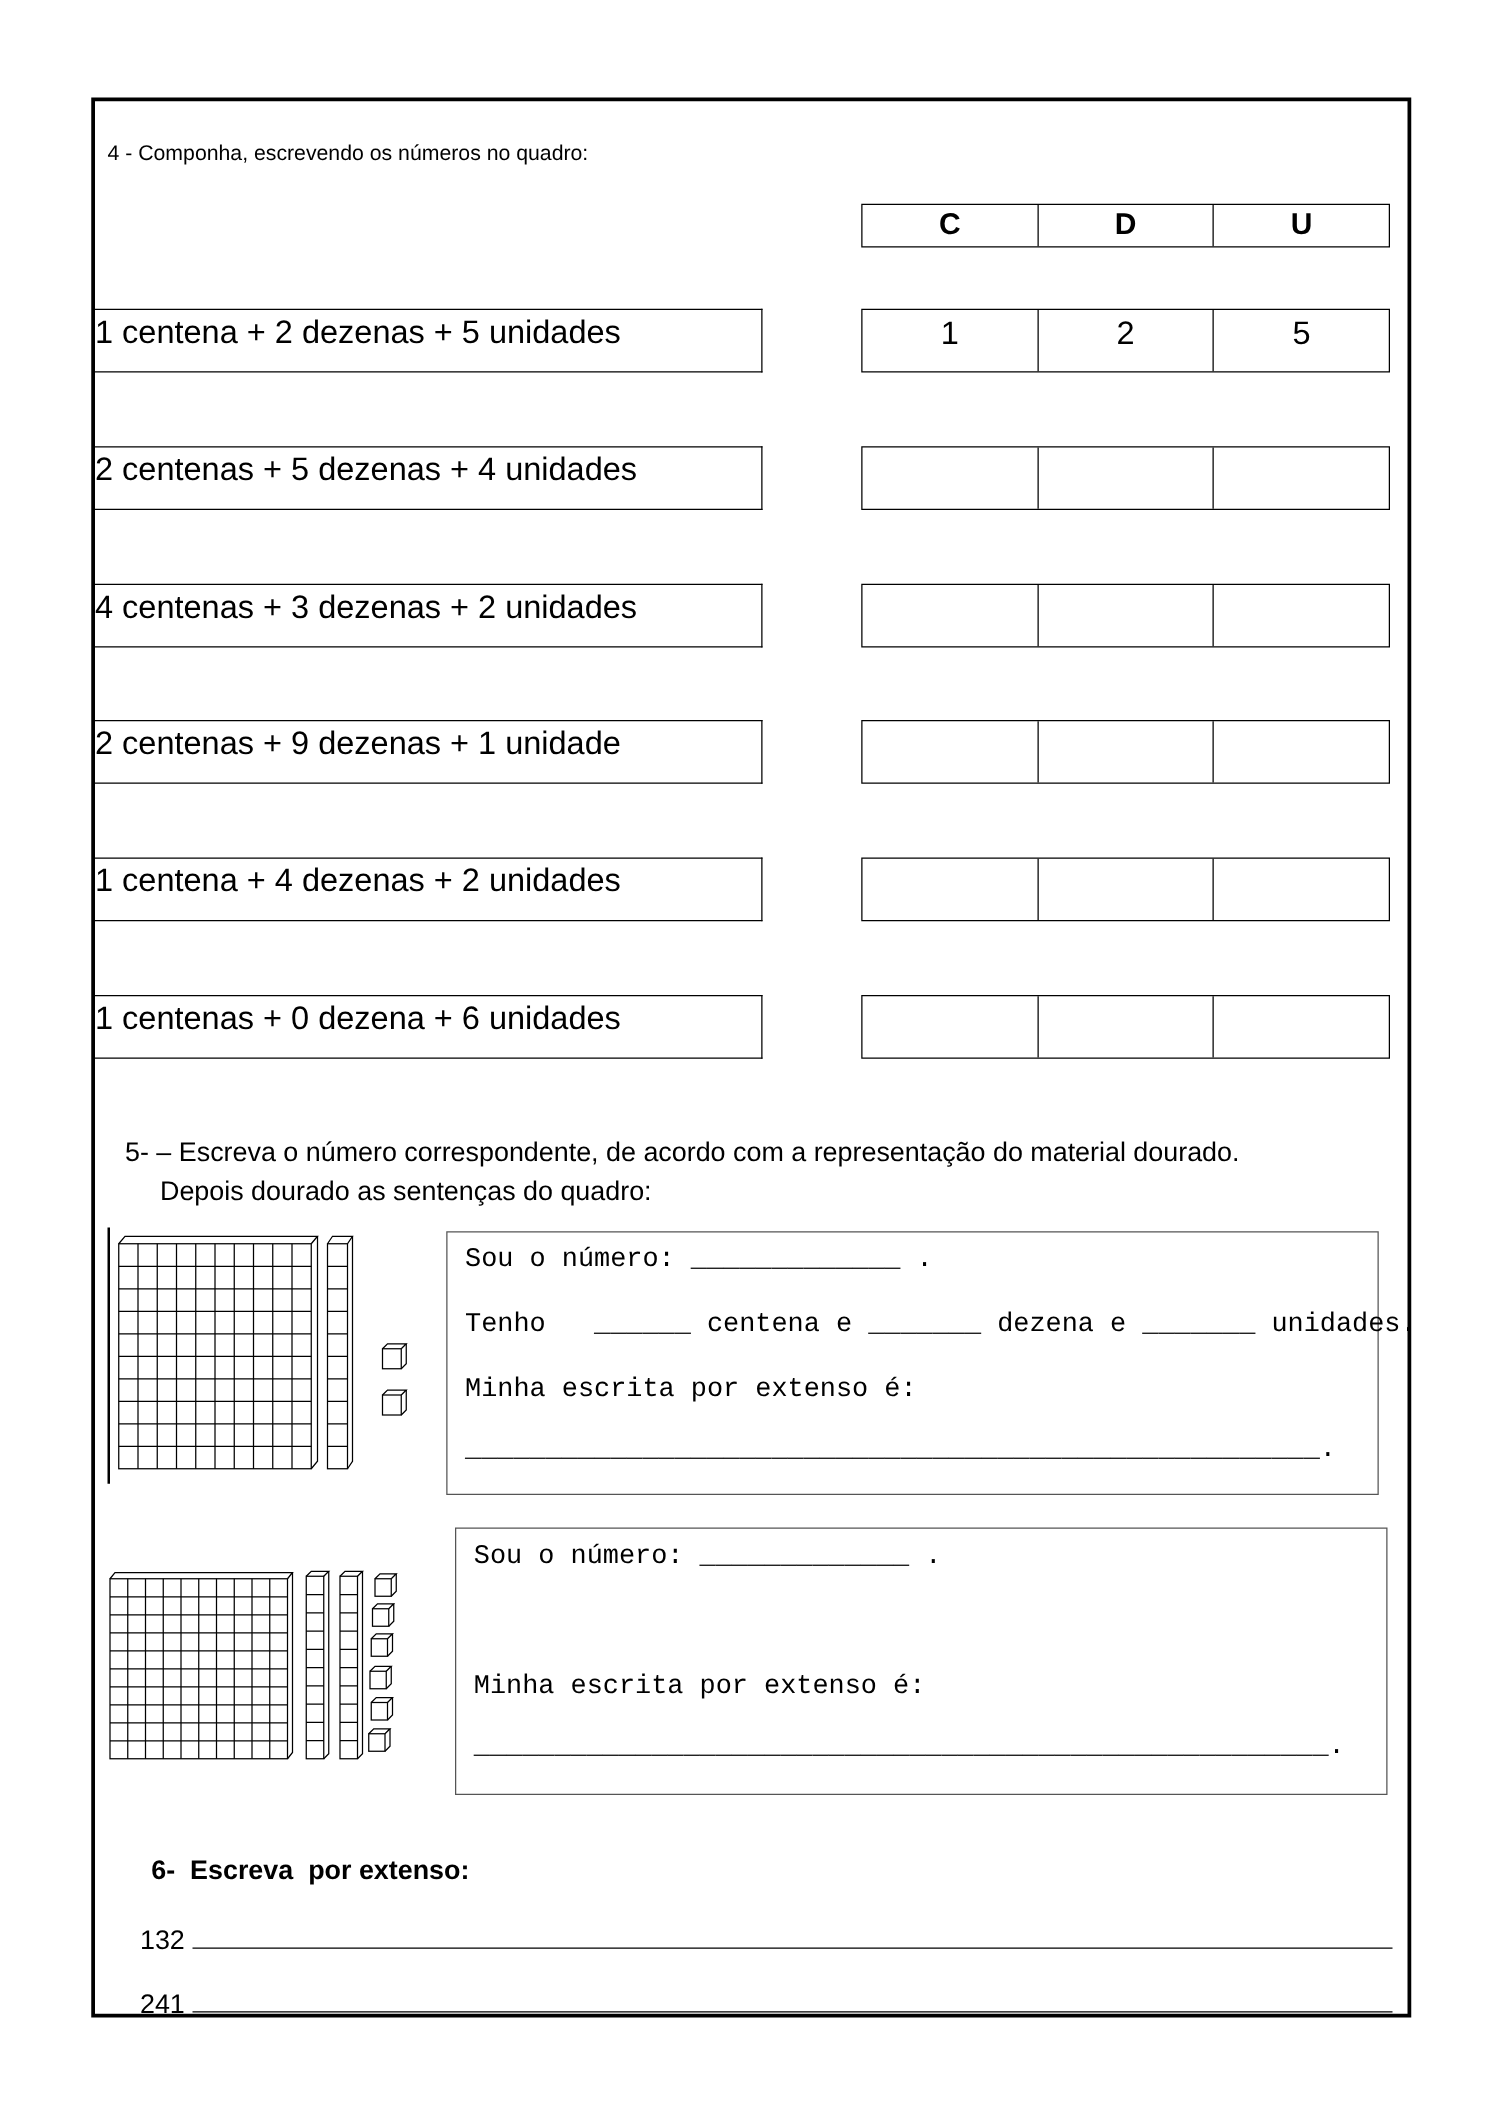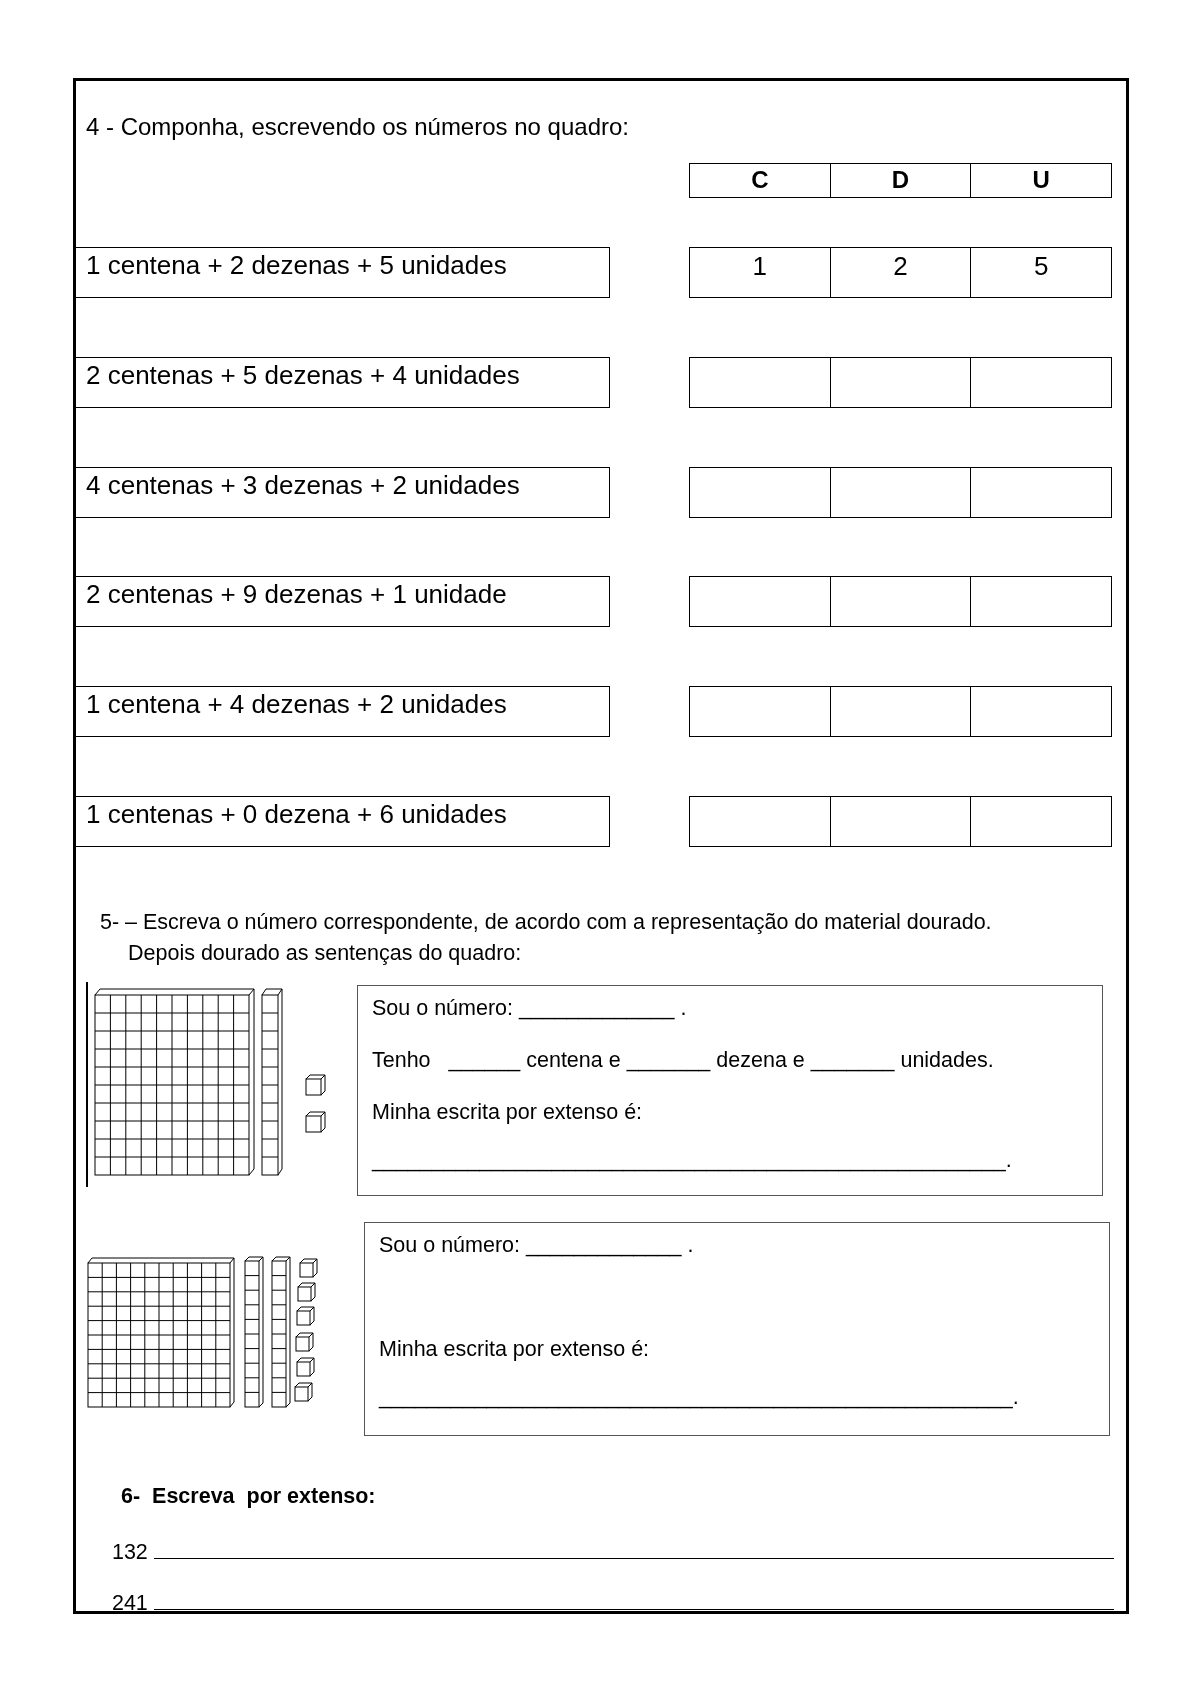--- a/index.html
+++ b/index.html
@@ -1,35 +1,35 @@
 <!DOCTYPE html>
 <html><head>
 <meta charset="utf-8">
 <style>
   html, body { margin:0; padding:0; background:#ffffff; }
   body { width:1190px; height:1682px; position:relative; overflow:hidden;
          font-family:"Liberation Sans", sans-serif; color:#000; }
   .page-frame { position:absolute; left:73px; top:78px; width:1056px; height:1536px;
                 border:3px solid #000; box-sizing:border-box; }
   .abs { position:absolute; }
-  .q4-title { left:86px; top:113px; font-size:24px; }
+  .q4-title { left:86px; top:113px; font-size:17px; }
   .cdu { position:absolute; left:689px; width:423px; display:flex; border:1px solid #000; box-sizing:border-box; }
   .cdu .cell { flex:1; border-right:1px solid #000; text-align:center; box-sizing:border-box; }
   .cdu .cell:last-child { border-right:none; }
   .cdu-head { top:163px; height:35px; }
   .cdu-head .cell { font-weight:bold; font-size:24px; line-height:32px; }
   .cdu-row { height:51px; }
   .cdu-row .cell { font-size:26px; line-height:36px; padding-top:0; }
   .expr { position:absolute; left:76px; width:534px; height:51px; border:1px solid #000; border-left:none;
-          box-sizing:border-box; font-size:26px; line-height:34px; padding-left:10px; }
+          box-sizing:border-box; font-size:26px; line-height:34px; }
   .q5-title { left:100px; top:907px; font-size:21.5px; line-height:31px; width:1020px; }
   .q5-title .l2 { padding-left:28px; }
   .figure { position:absolute; }
   .sbox { position:absolute; border:1px solid #555; box-sizing:border-box; font-size:21.5px; }
-  .sbox .line { position:absolute; left:14px; white-space:pre; }
+  .sbox .line { position:absolute; left:14px; white-space:pre;font-family:Liberation Mono, monospace; }
   .q6-title { left:121px; top:1484px; font-size:21.5px; white-space:pre;font-weight:bold; }
   .q6-row { position:absolute; left:100px; font-size:21.5px; white-space:pre; }
   .q6-row .blank { display:inline-block; border-bottom:1px solid #000; width:960px; height:18px; margin-left:6px; vertical-align:baseline; }
   .vbar { position:absolute; background:#000; }
 </style>
 </head>
 <body>
 
 <div class="page-frame"></div>
 

